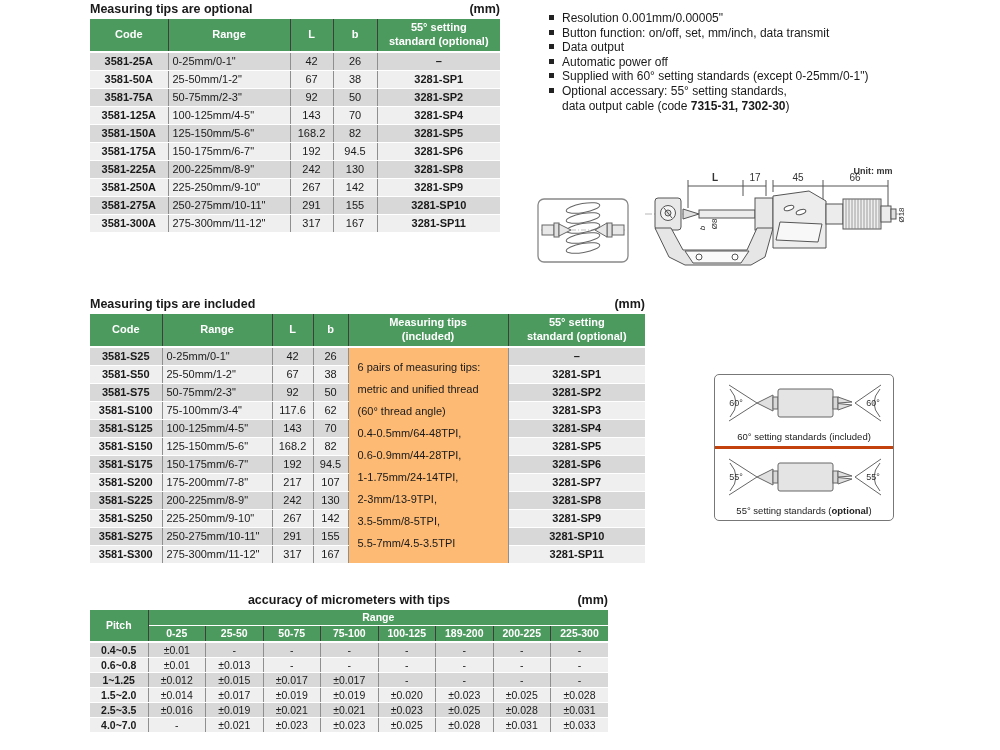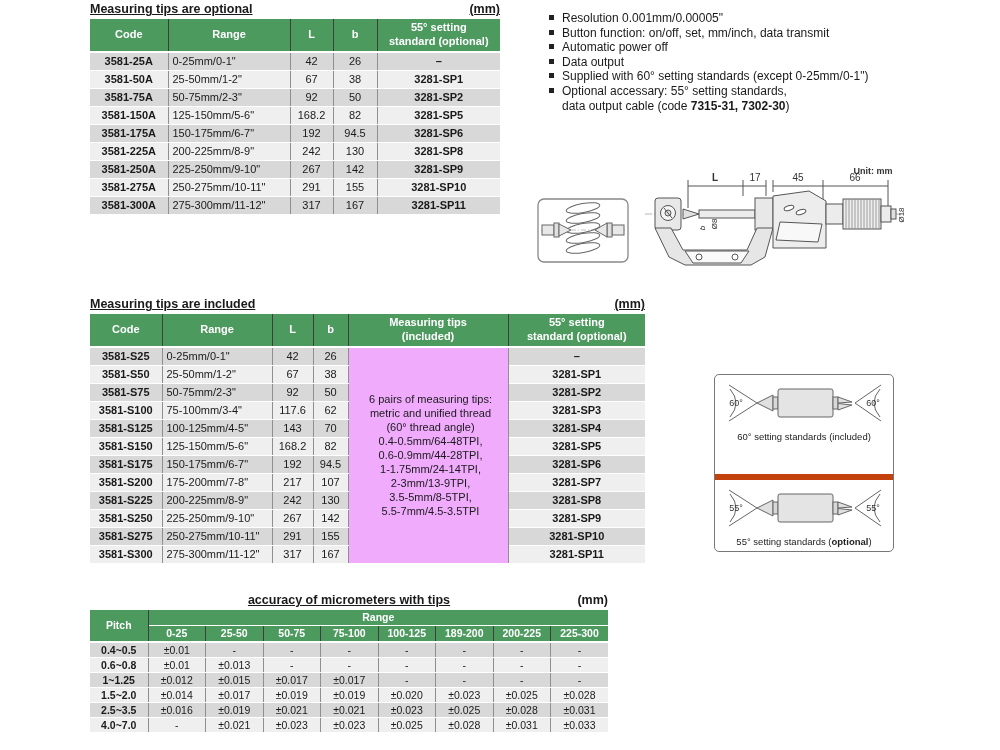--- a/index.html
+++ b/index.html
@@ -19,47 +19,47 @@
     font-size:11px;height:17px;line-height:17px;padding:0 4px;text-align:center;
     border-right:1px solid #8f8f8f;border-bottom:1px solid #fff;overflow:hidden;white-space:nowrap;
   }
   td:last-child{border-right:none;}
   tbody tr:nth-child(odd) td{background:#d8d8d8;}
   tbody tr:nth-child(even) td{background:#efefef;}
   .tbl-spec td:first-child{font-weight:bold;}
   .tbl-spec td:last-child{font-weight:bold;}
   .tbl-spec td:nth-child(2){text-align:left;}
   tbody tr td.tips{
-    background:#f0abfc;text-align:center;white-space:pre-line;line-height:14px;
+    background:#fdba74;text-align:left;white-space:pre-line;line-height:22px;
     font-size:11px;vertical-align:middle;padding:0 4px 0 9px;font-weight:normal;
   }
   
   .tbl-title{display:flex;justify-content:space-between;align-items:flex-end;
-    font-weight:bold;font-size:12.5px;margin:0 0 3px 0;text-decoration:underline;}
+    font-weight:bold;font-size:12.5px;margin:0 0 3px 0;}
   
   #spec-optional{position:absolute;left:90px;top:2px;width:410px;}
   #spec-included{position:absolute;left:90px;top:297px;width:555px;}
   #accuracy{position:absolute;left:90px;top:593px;width:518px;}
   #accuracy .tbl-title{display:block;position:relative;text-align:center;}
   #accuracy .unit-abs{position:absolute;right:0;top:0;font-weight:bold;font-size:12.5px;}
   #accuracy th{font-size:10.5px;padding:1px;}
   #accuracy td{font-size:10.5px;height:14px;line-height:14px;}
   #accuracy .tbl-acc td:first-child{font-weight:bold;}
   
   #features{position:absolute;left:549px;top:11px;width:450px;font-size:12px;line-height:14.6px;}
   .feat-item::before,.feat-first-line::before{
     content:"";display:inline-block;width:5px;height:5px;background:#222;
     margin-right:8px;margin-bottom:2px;
   }
   .feat-cont{padding-left:13px;}
   
   #micro-diagram{position:absolute;left:533px;top:162px;width:380px;height:135px;}
   #standards{position:absolute;left:714px;top:374px;width:178px;border:1px solid #777;border-radius:5px;background:#fff;}
   .std-panel{padding:2px 0 4px 0;}
-  .std-panel + .std-panel{border-top:6px solid #c2410c;margin-top:28px;}
+  .std-panel + .std-panel{border-top:3px solid #c2410c;}
   .std-caption{font-size:9.5px;text-align:center;color:#222;margin-top:-2px;}
   svg text{font-family:"Liberation Sans", sans-serif;fill:#333;}
 </style>
 </head>
 <body>
 
 <div id="spec-optional">
   <div class="tbl-title">
     <span>Measuring tips are optional</span>
     <span>(mm)</span>
@@ -98,20 +98,27 @@
           <td>3281-SP1</td>
         </tr>
         <tr>
           <td>3581-75A</td>
           <td>50-75mm/2-3"</td>
           <td>92</td>
           <td>50</td>
           <td>3281-SP2</td>
         </tr>
         <tr>
+          <td>3581-125A</td>
+          <td>100-125mm/4-5"</td>
+          <td>143</td>
+          <td>70</td>
+          <td>3281-SP4</td>
+        </tr>
+        <tr>
           <td>3581-150A</td>
           <td>125-150mm/5-6"</td>
           <td>168.2</td>
           <td>82</td>
           <td>3281-SP5</td>
         </tr>
         <tr>
           <td>3581-175A</td>
           <td>150-175mm/6-7"</td>
           <td>192</td>
@@ -147,22 +154,22 @@
           <td>3281-SP11</td>
         </tr>
       </tbody>
   </table>
 </div>
 
 <div id="features">
   <div>
       <div class="feat-item">Resolution 0.001mm/0.00005"</div>
       <div class="feat-item">Button function: on/off, set, mm/inch, data transmit</div>
+      <div class="feat-item">Data output</div>
       <div class="feat-item">Automatic power off</div>
-      <div class="feat-item">Data output</div>
       <div class="feat-item">Supplied with 60° setting standards (except 0-25mm/0-1")</div>
     </div>
   <div>
     <div class="feat-first-line"><span>Optional accessary: 55° setting standards,</span></div>
     <div class="feat-cont"><span>data output cable (code </span><b>7315-31, 7302-30</b><span>)</span></div>
   </div>
 </div>
 
 <svg id="micro-diagram" viewBox="0 0 380 135">
 

